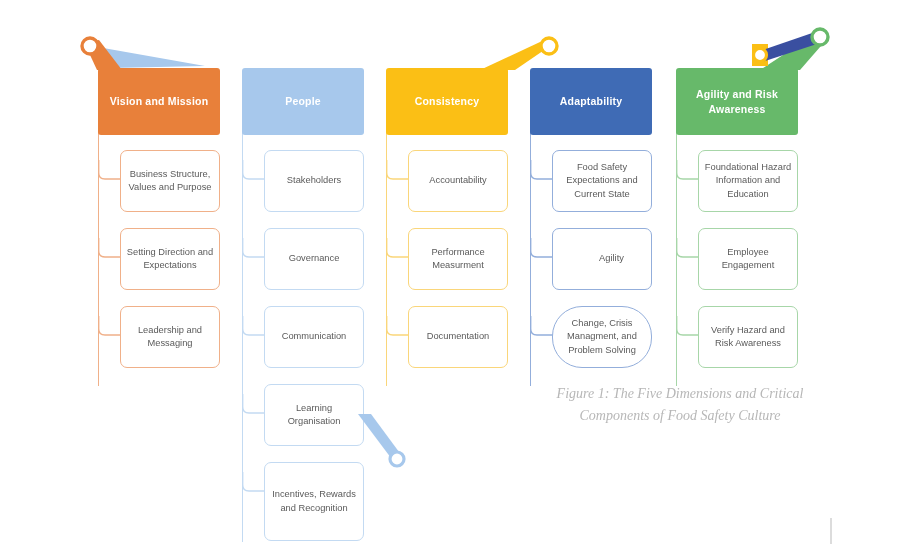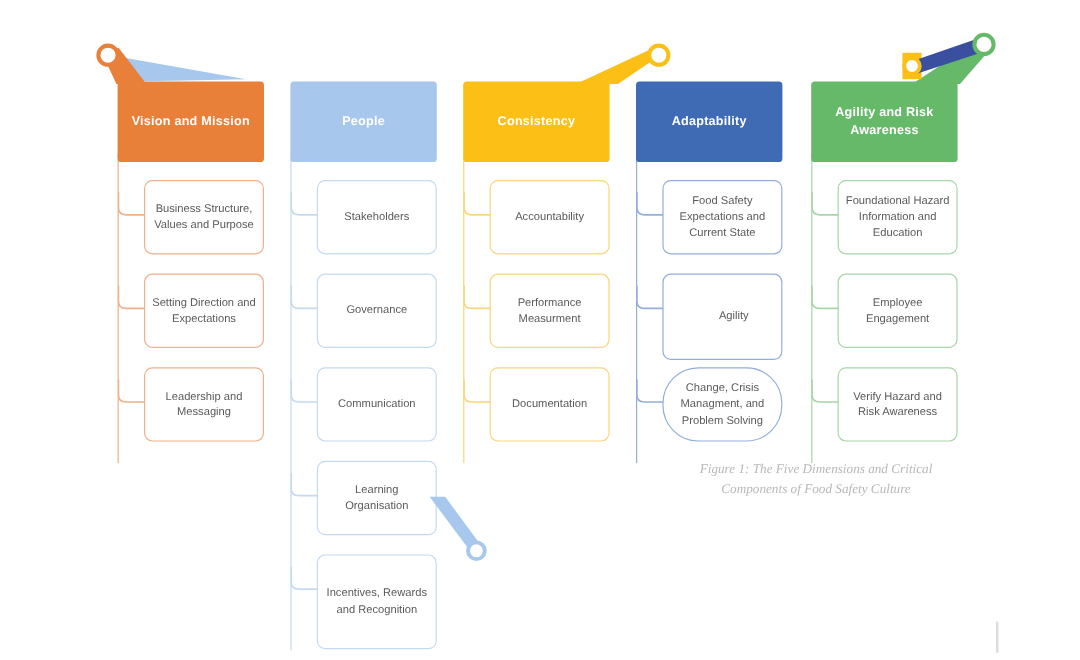--- a/index.html
+++ b/index.html
@@ -75,21 +75,21 @@
 
   
   #caption{
     position:absolute;
     left:540px;
     top:383px;
     width:280px;
     text-align:center;
     font-family:"Liberation Serif", serif;
     font-style:italic;
-    font-size:11px;
+    font-size:14px;
     line-height:1.55;
     color:#b7b7b7;
     z-index:6;
   }
   #caption span{display:block;}
 
   
   #page-mark{
     position:absolute;
     left:830px;top:518px;
@@ -205,21 +205,21 @@
       <path d="M0.7,0 L0.7,13 Q0.7,19 7,19 L23,19" fill="none" stroke="#93AEDB" stroke-width="1.4"></path>
     </svg>
     <svg class="elbow" style="top:170px;height:22px;" width="23" height="22" viewBox="0 0 23 22">
       <path d="M0.7,0 L0.7,13 Q0.7,19 7,19 L23,19" fill="none" stroke="#93AEDB" stroke-width="1.4"></path>
     </svg>
     <svg class="elbow" style="top:248px;height:22px;" width="23" height="22" viewBox="0 0 23 22">
       <path d="M0.7,0 L0.7,13 Q0.7,19 7,19 L23,19" fill="none" stroke="#93AEDB" stroke-width="1.4"></path>
     </svg>
 
     <div class="node" style="top:82px;height:62px;border-color:#93AEDB;">Food Safety Expectations and Current State</div>
-    <div class="node" style="top:160px;height:72px;border-color:#93AEDB;padding-left:24px;">Agility</div>
+    <div class="node" style="top:160px;height:62px;border-color:#93AEDB;padding-left:24px;">Agility</div>
     <div class="node" style="top:238px;height:62px;border-color:#93AEDB;border-radius:30px;">Change, Crisis Managment, and Problem Solving</div>
   </div>
 
   <div class="column" style="left:676px;top:68px;height:310px;">
     <div class="col-header" style="top:0;height:67px;background:#67B96A;">Agility and Risk Awareness</div>
 
     <div class="spine" style="left:0;top:60px;height:258px;background:#A7D6A8;"></div>
 
     <svg class="elbow" style="top:92px;height:22px;" width="23" height="22" viewBox="0 0 23 22">
       <path d="M0.7,0 L0.7,13 Q0.7,19 7,19 L23,19" fill="none" stroke="#A7D6A8" stroke-width="1.4"></path>

